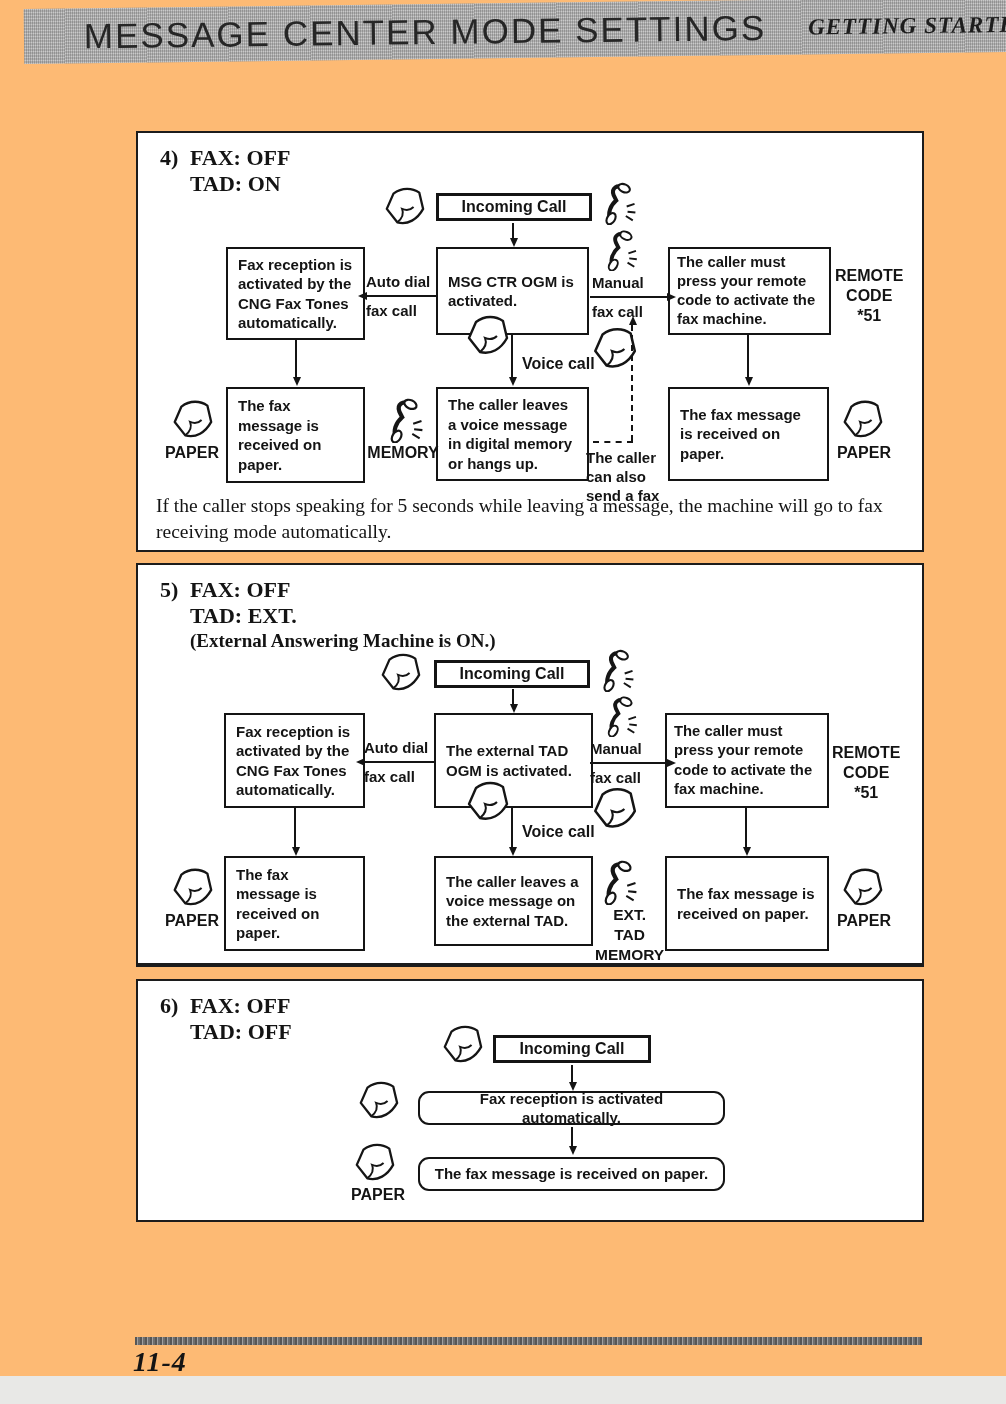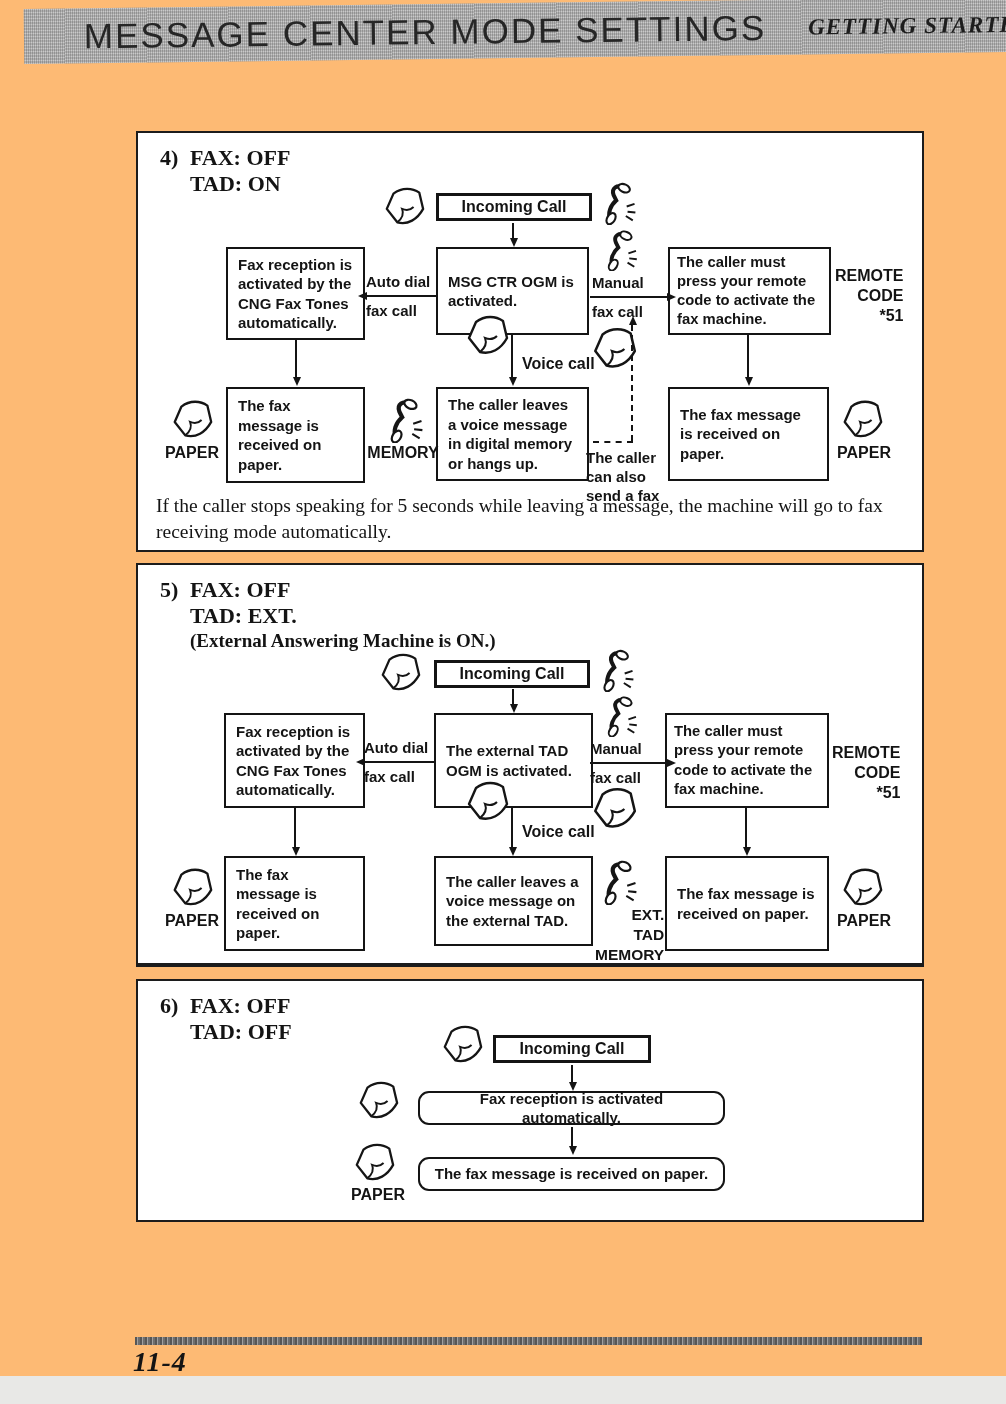--- a/index.html
+++ b/index.html
@@ -33,21 +33,21 @@
   .psub{position:absolute;font-family:"Liberation Serif",serif;font-weight:bold;font-size:19px;white-space:nowrap;}
 
   .bx{position:absolute;border:2.5px solid #141414;background:#fff;box-sizing:border-box;
       font-weight:bold;font-size:15px;line-height:1.3;display:flex;align-items:center;padding:4px 10px;}
   .bx.call{border-width:3px;justify-content:center;font-size:16px;padding:2px 4px;text-align:center;}
   .bx.tight{padding:4px 7px;font-size:14.8px;}
   .bx.ctr{justify-content:center;text-align:center;border-radius:11px;}
 
   .lbl{position:absolute;font-weight:bold;font-size:15px;text-align:left;line-height:1.25;}
   .lbl-lg{position:absolute;font-weight:bold;font-size:16px;text-align:center;}
-  .stack{position:absolute;font-weight:bold;font-size:16px;line-height:20px;text-align:right;}
+  .stack{position:absolute;font-weight:bold;font-size:16px;line-height:20px;text-align:center;}
   .stack span{display:block;}
 
   .note{position:absolute;font-family:"Liberation Serif",serif;font-size:19.5px;line-height:1.35;}
 
   
   .av{position:absolute;width:0;border-left:2px solid #141414;}
   .av i{position:absolute;left:-4.5px;bottom:-8px;width:0;height:0;
         border-left:4px solid transparent;border-right:4px solid transparent;border-top:9px solid #141414;}
   .ah{position:absolute;height:0;border-top:2px solid #141414;}
   .ah i{position:absolute;width:0;height:0;top:-5.5px;}

